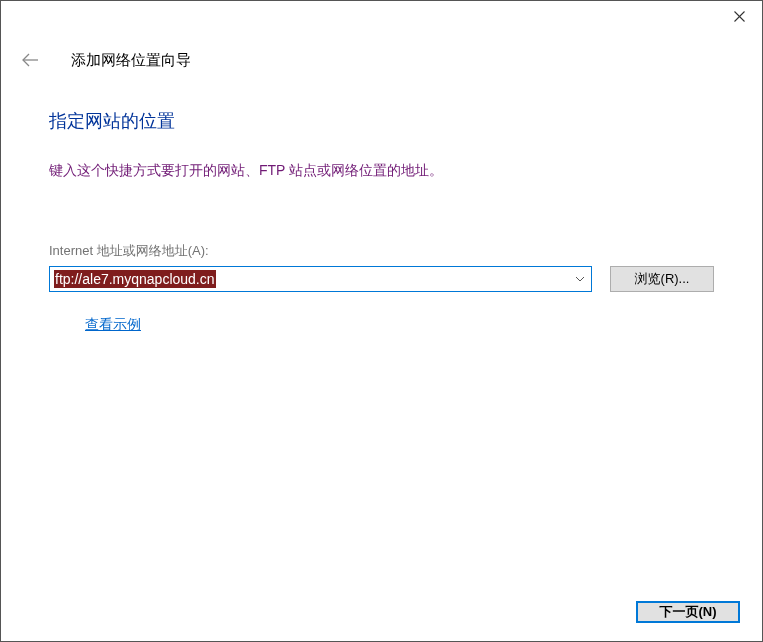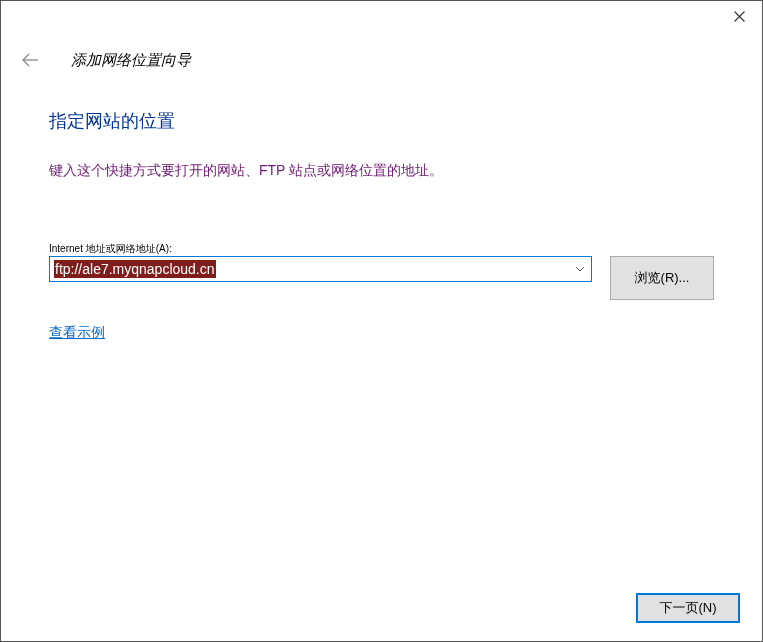--- a/index.html
+++ b/index.html
@@ -31,43 +31,42 @@
       cursor: pointer;
       color: #666;
     }
     .back-arrow svg { width: 18px; height: 14px; }
     .wizard-title {
       position: absolute;
       top: 50px;
       left: 70px;
       font-size: 15px;
       color: #000;
-      font-style: italic;
     }
     .content {
       position: absolute;
       top: 108px;
       left: 48px;
       right: 48px;
     }
     .step-heading {
       font-size: 18px;
       color: #003399;
       font-weight: normal;
       margin-bottom: 29px;
     }
     .instruction {
       font-size: 14px;
       color: #701a75;
       margin-bottom: 62px;
     }
     .field-label {
-      font-size: 10px;
-      color: #000000;
-      margin-bottom: 0;
+      font-size: 13px;
+      color: #737373;
+      margin-bottom: 6px;
     }
     .address-row {
       display: flex;
       align-items: stretch;
       gap: 18px;
       margin-bottom: 24px;
     }
     .combo {
       flex: 1;
       height: 26px;
@@ -87,49 +86,51 @@
     .combo .dropdown-arrow {
       position: absolute;
       right: 6px;
       top: 50%;
       transform: translateY(-50%);
       color: #555;
     }
     .combo .dropdown-arrow svg { width: 10px; height: 6px; display: block; }
     .browse-btn {
       width: 104px;
-      height: 44px;
+      height: 26px;
       background: #e1e1e1;
       border: 1px solid #adadad;
       font-size: 13px;
       cursor: pointer;
       font-family: inherit;
     }
     .example-link {
       color: #0066cc;
       font-size: 14px;
       text-decoration: underline;
       cursor: pointer;
+      margin-left: 36px;
     }
     .button-bar {
       position: absolute;
       bottom: 18px;
       right: 22px;
       display: flex;
       gap: 10px;
     }
     .button-bar button {
-      height: 30px;
+      height: 22px;
       font-size: 13px;
       font-family: inherit;
       cursor: pointer;
       background: #e1e1e1;
       border: 1px solid #adadad;
       padding: 0 20px;
       min-width: 104px;
+      font-weight: bold;
     }
     .button-bar button.default {
       border: 2px solid #0078d7;
     }
   </style>
 </head>
 <body>
 
 <div class="close-btn">
   <svg viewBox="0 0 11 11">

